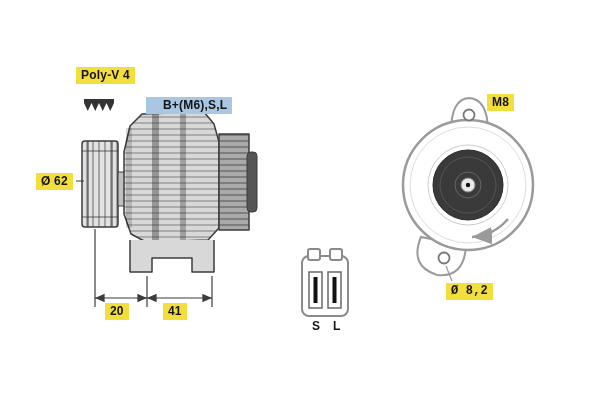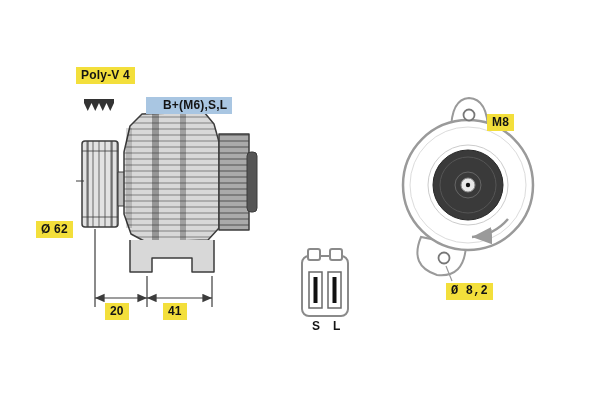--- a/index.html
+++ b/index.html
@@ -104,27 +104,27 @@
       <circle cx="468" cy="185" r="2.2" fill="#111"></circle>
       <path d="M508,219 A52,52 0 0 1 472,237" fill="none" stroke="#9a9a9a" stroke-width="2.5" marker-end="url(#arrGray)"></path>
       <line x1="452" y1="281" x2="446" y2="266" stroke="#9a9a9a" stroke-width="1.2"></line>
     </g>
   </svg>
 
   <span class="lbl yellow" style="left:76px;top:67px;">Poly-V 4</span>
 
   <span class="lbl blue" style="left:146px;top:97px;">B+(M6),S,L</span>
 
-  <span class="lbl yellow" style="left:36px;top:173px;margin-top:48px;">Ø 62</span>
+  <span class="lbl yellow" style="left:36px;top:173px;">Ø 62</span>
 
   <span class="lbl yellow" style="left:105px;top:303px;">20</span>
 
   <span class="lbl yellow" style="left:163px;top:303px;">41</span>
 
   <span class="lbl plain" style="left:312px;top:319px;">S</span>
 
   <span class="lbl plain" style="left:333px;top:319px;">L</span>
 
-  <span class="lbl yellow" style="left:487px;top:94px;margin-top:20px;">M8</span>
+  <span class="lbl yellow" style="left:487px;top:94px;">M8</span>
 
   <span class="lbl yellow" style="left:446px;top:283px;font-family:Liberation Mono, monospace;">Ø 8,2</span>
 
 </div>
 
 </body></html>

